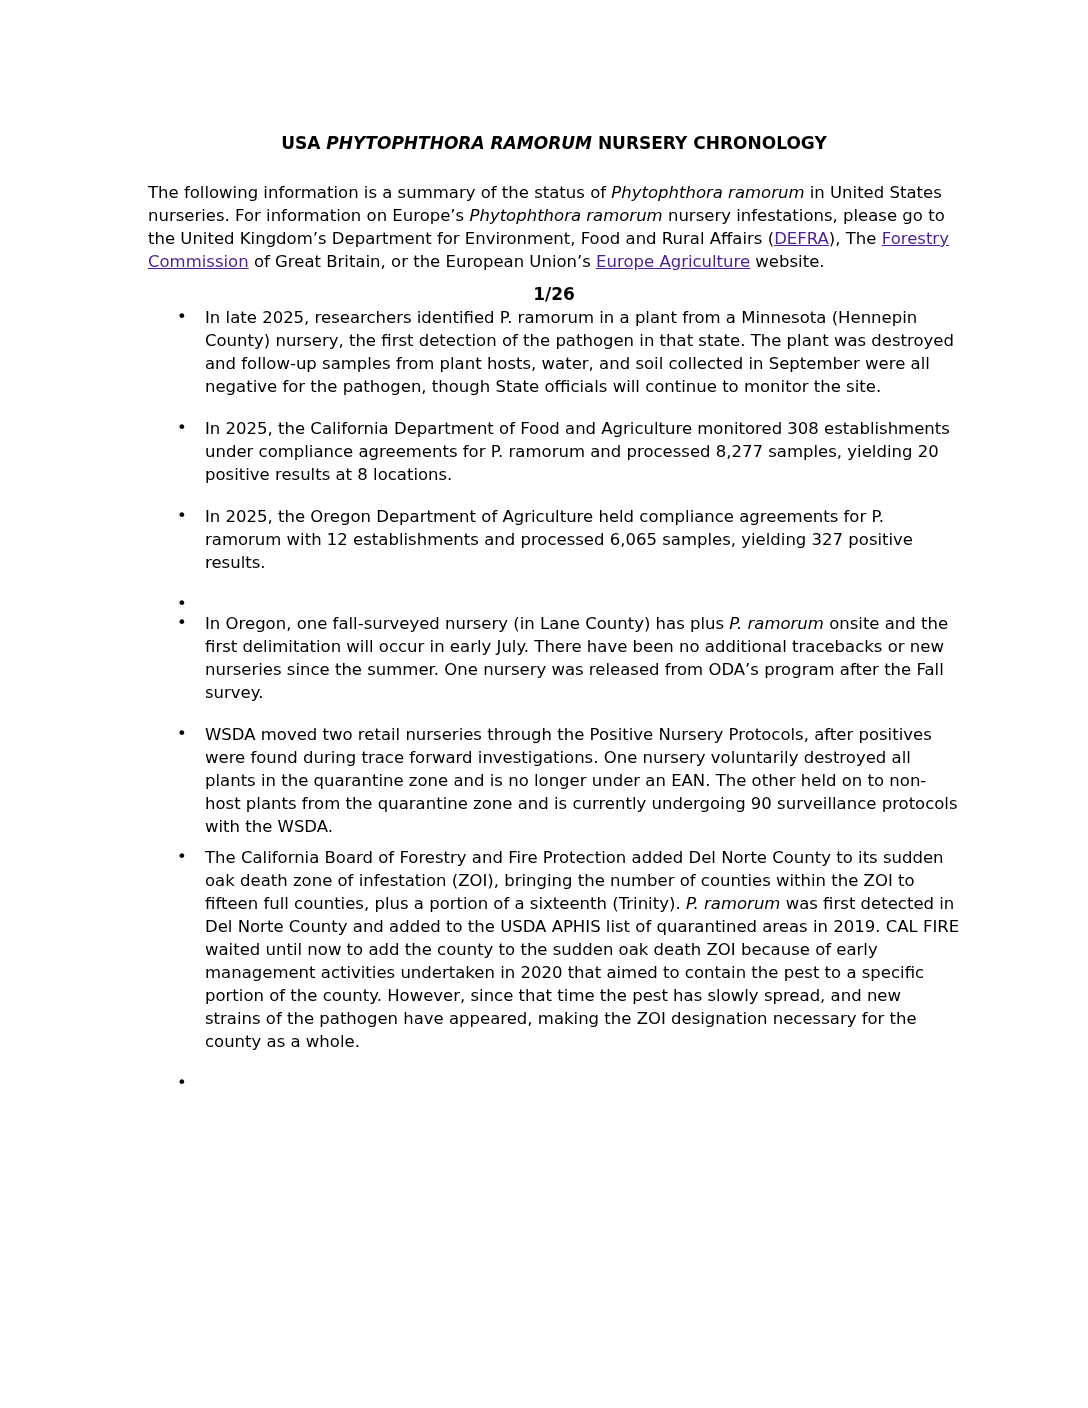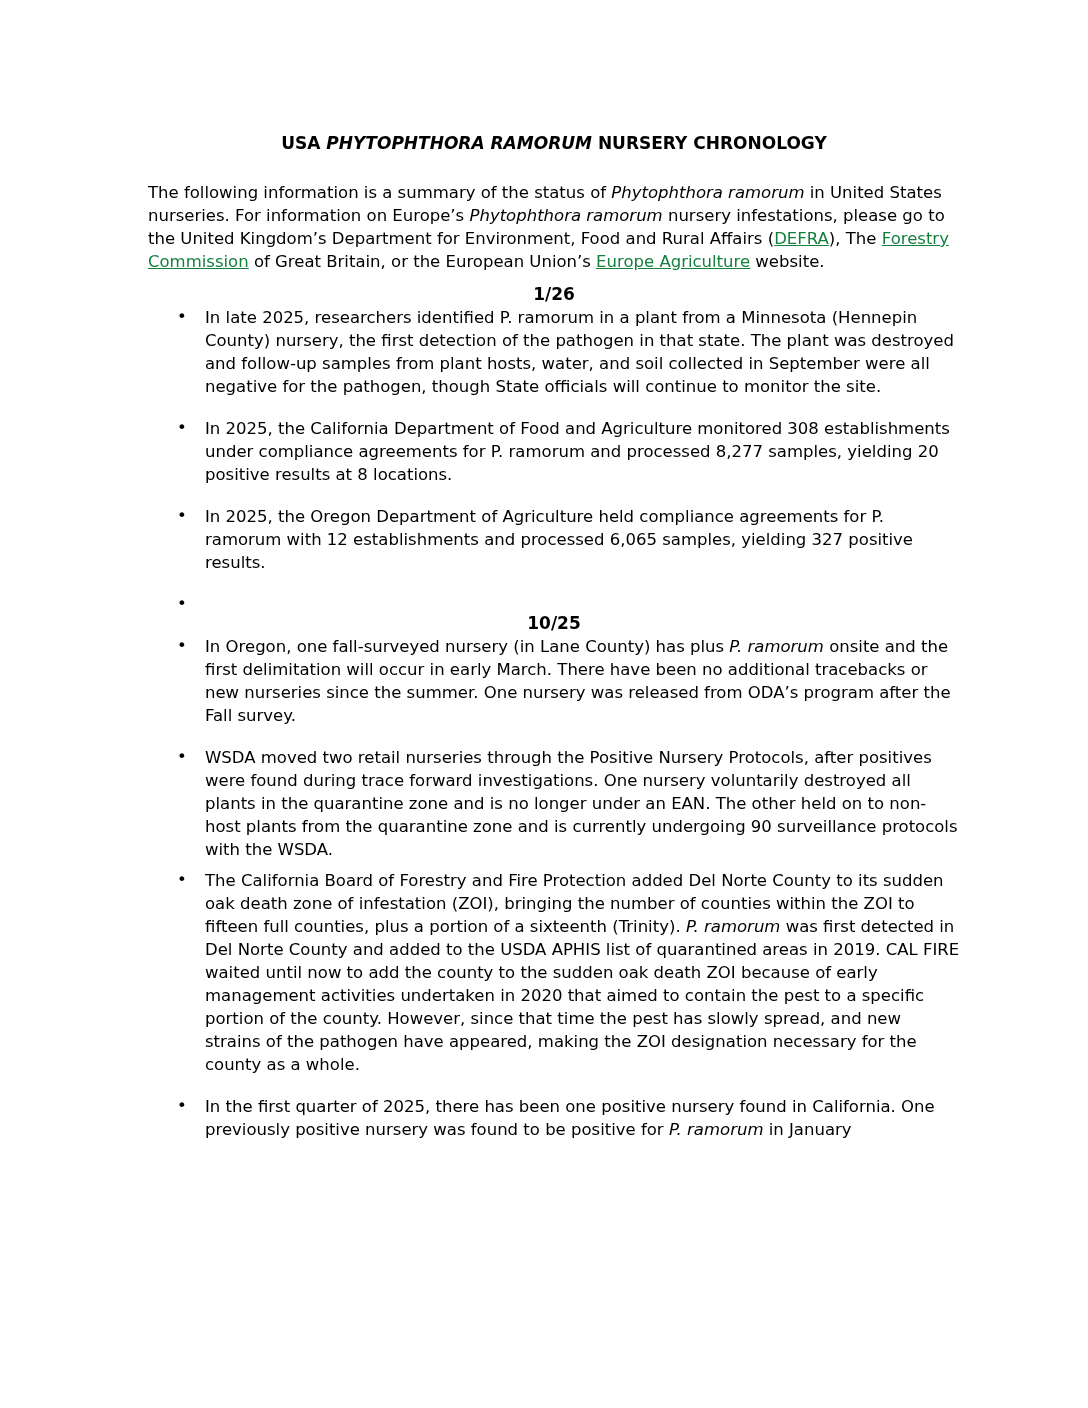--- a/index.html
+++ b/index.html
@@ -27,21 +27,21 @@
     margin: 0 0 26px 0;
     line-height: 23px;
   }
   .doc-title em { font-style: italic; }
   .intro {
     font-size: 16.5px;
     line-height: 23px;
     margin: 0 0 10px 0;
   }
   a.link {
-    color: #15803d;
+    color: #4c1d95;
     text-decoration: underline;
     cursor: pointer;
   }
   em { font-style: italic; }
   .section { margin: 0; }
   .section + .section { margin-top: 38px; }
   .section:nth-child(3) { margin-top: 8px; }
   .section-date {
     font-size: 17px;
     font-weight: bold;
@@ -76,23 +76,22 @@
 
   <div id="sections">
       <section class="section">
         <div class="section-date">1/26</div>
         <div class="bullet"><span class="dot">•</span><span><span>In late 2025, researchers identified P. ramorum in a plant from a Minnesota (Hennepin County) nursery, the first detection of the pathogen in that state. The plant was destroyed and follow-up samples from plant hosts, water, and soil collected in September were all negative for the pathogen, though State officials will continue to monitor the site.</span></span></div>
         <div class="bullet"><span class="dot">•</span><span><span>In 2025, the California Department of Food and Agriculture monitored 308 establishments under compliance agreements for P. ramorum and processed 8,277 samples, yielding 20 positive results at 8 locations.</span></span></div>
         <div class="bullet"><span class="dot">•</span><span><span>In 2025, the Oregon Department of Agriculture held compliance agreements for P. ramorum with 12 establishments and processed 6,065 samples, yielding 327 positive results.</span></span></div>
         <div class="bullet"><span class="dot">•</span></div>
       </section>
       <section class="section">
-        <div class="section-date">10/25</div>
-        <div class="bullet"><span class="dot">•</span><span><span>In Oregon, one fall-surveyed nursery (in Lane County) has plus </span><em>P. ramorum</em><span> onsite and the first delimitation will occur in early March. There have been no additional tracebacks or new nurseries since the summer. One nursery was released from ODA’s program after the Fall survey.</span></span></div>
+        <div class="bullet"><span class="dot">•</span><span><span>In Oregon, one fall-surveyed nursery (in Lane County) has plus </span><em>P. ramorum</em><span> onsite and the first delimitation will occur in early July. There have been no additional tracebacks or new nurseries since the summer. One nursery was released from ODA’s program after the Fall survey.</span></span></div>
         <div class="bullet"><span class="dot">•</span><span><span>WSDA moved two retail nurseries through the Positive Nursery Protocols, after positives were found during trace forward investigations. One nursery voluntarily destroyed all plants in the quarantine zone and is no longer under an EAN. The other held on to non-host plants from the quarantine zone and is currently undergoing 90 surveillance protocols with the WSDA.</span></span></div>
       </section>
       <section class="section">
         <div class="bullet"><span class="dot">•</span><span><span>The California Board of Forestry and Fire Protection added Del Norte County to its sudden oak death zone of infestation (ZOI), bringing the number of counties within the ZOI to fifteen full counties, plus a portion of a sixteenth (Trinity). </span><em>P. ramorum</em><span> was first detected in Del Norte County and added to the USDA APHIS list of quarantined areas in 2019. CAL FIRE waited until now to add the county to the sudden oak death ZOI because of early management activities undertaken in 2020 that aimed to contain the pest to a specific portion of the county. However, since that time the pest has slowly spread, and new strains of the pathogen have appeared, making the ZOI designation necessary for the county as a whole.</span></span></div>
-        <div class="bullet"><span class="dot">•</span><span><span>In the first quarter of 2025, there has been one positive nursery found in California. One previously positive nursery was found to be positive for </span><em>P. ramorum</em><span> in January</span></span></div>
+        <div class="bullet"><span class="dot">•</span></div>
       </section>
     </div>
 
 </div>
 
 </body></html>

